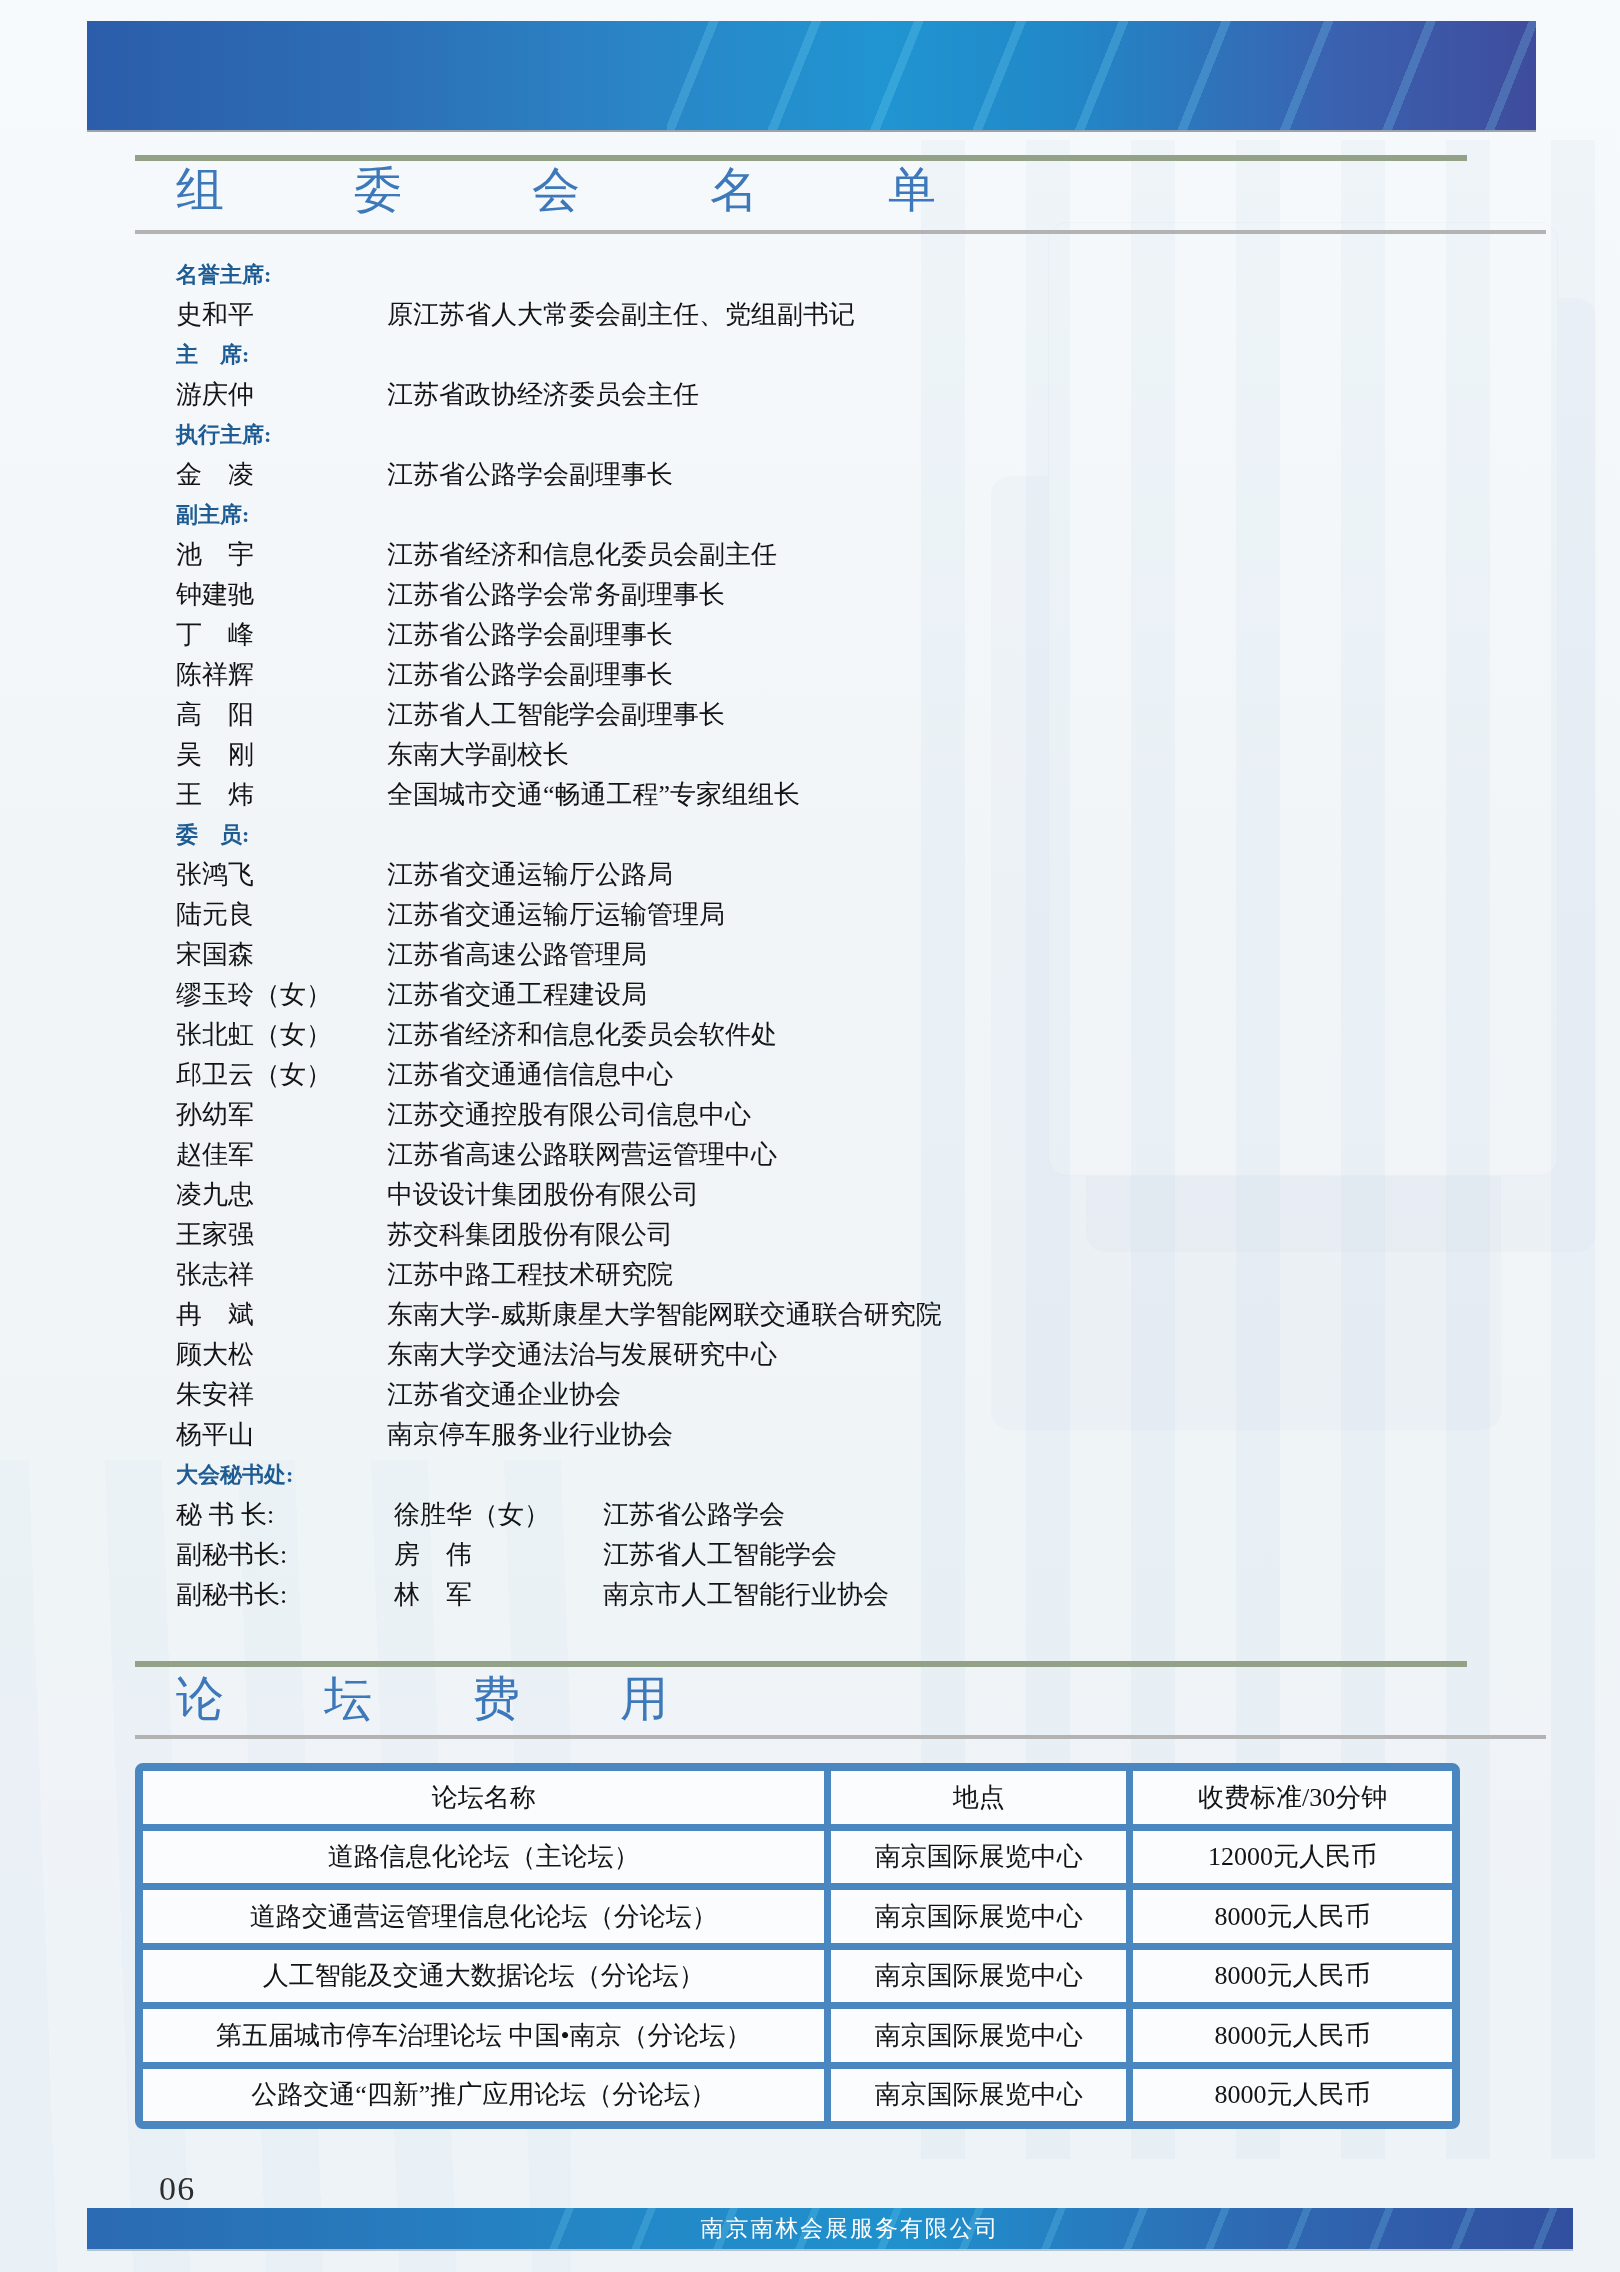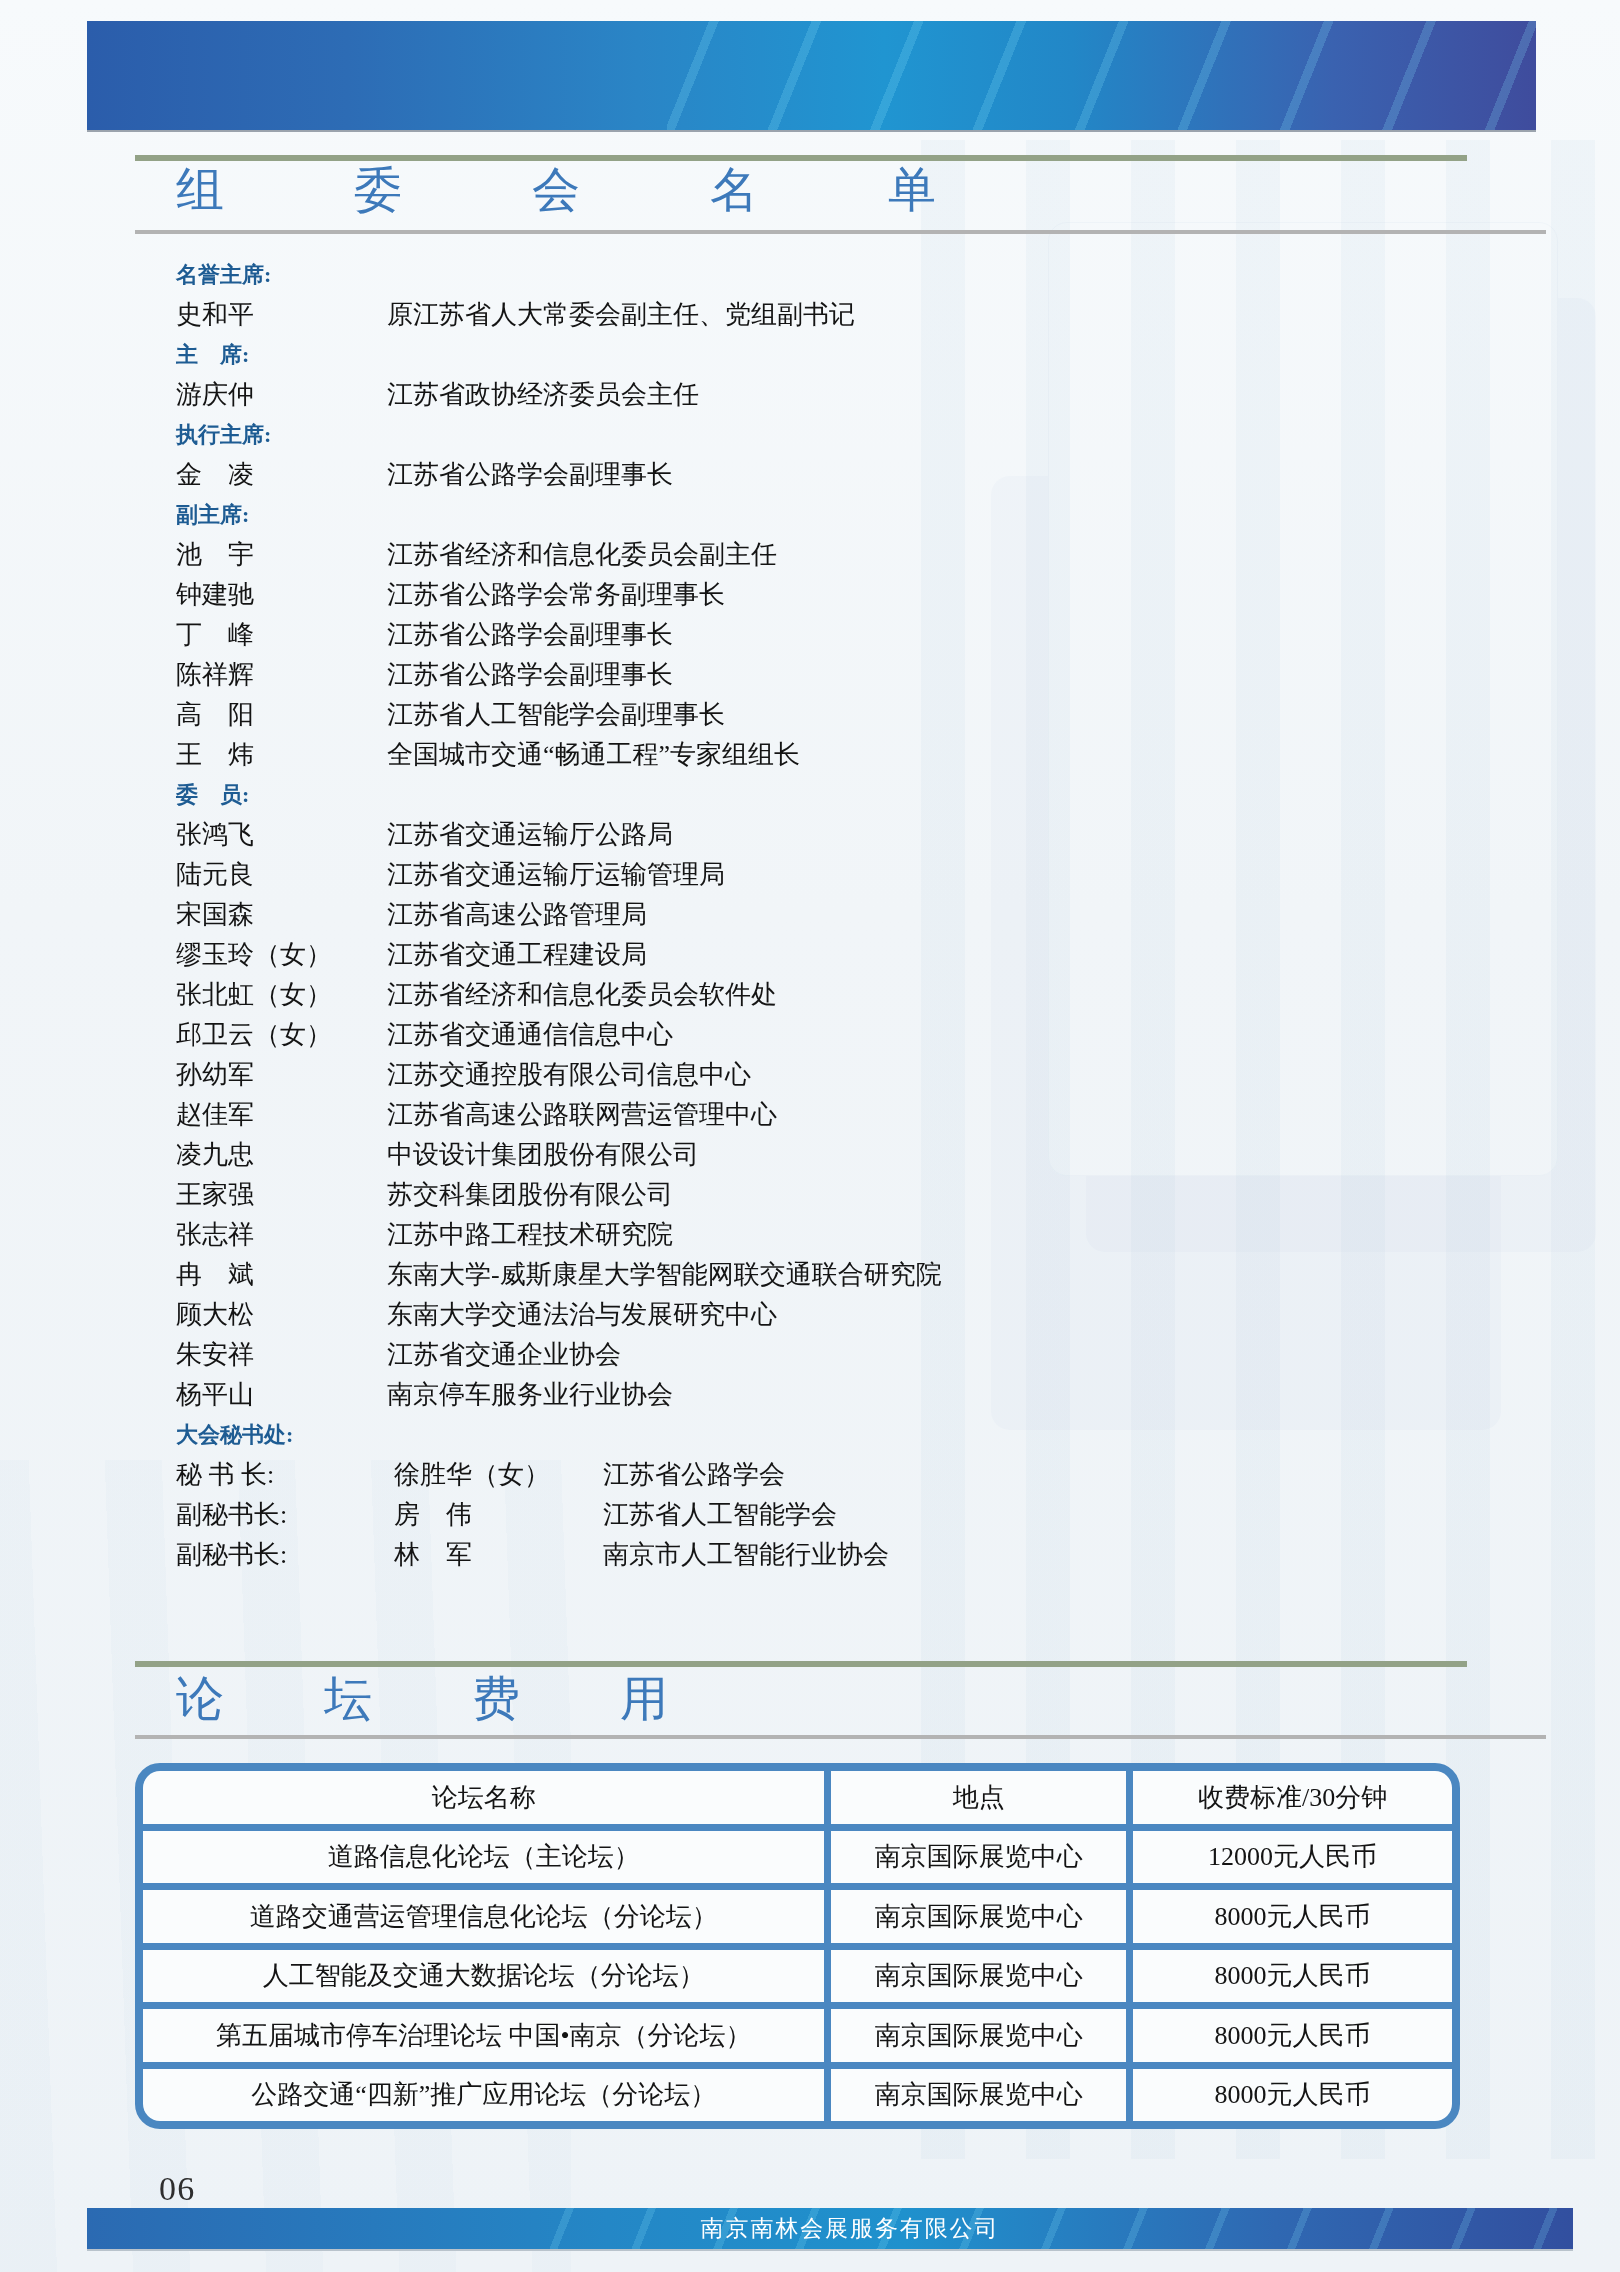--- a/index.html
+++ b/index.html
@@ -56,21 +56,21 @@
   .c-heading{font-size:22px;font-weight:600;color:#1e5c93;}
   .c-member,.c-secretariat{font-size:26px;color:#141414;}
   .col-name{left:0;}
   .col-desc{left:211px;}
   .col-sec-role{left:0;}
   .col-sec-name{left:218px;}
   .col-sec-org{left:427px;}
 
   #fees-table{
     position:absolute;left:135px;top:1763px;width:1325px;height:366px;
-    box-sizing:border-box;border:8.3px solid #4a87c1;border-radius:25px;
+    box-sizing:border-box;border:8.3px solid #4a87c1;border-radius:8px;
     background:#4a87c1;overflow:hidden;
     display:grid;grid-template-columns:1075fr 465fr 503fr;grid-template-rows:repeat(6,1fr);
     gap:7px;
   }
   .ft-cell{
     background:#fafcfd;display:flex;align-items:center;justify-content:center;
     font-size:26px;color:#141414;white-space:nowrap;overflow:hidden;
   }
 
   .page-number{
@@ -147,20 +147,24 @@
       </div>
       <div class="c-row c-member">
         <span class="col-name">陈祥辉</span>
         <span class="col-desc">江苏省公路学会副理事长</span>
       </div>
       <div class="c-row c-member">
         <span class="col-name">高　阳</span>
         <span class="col-desc">江苏省人工智能学会副理事长</span>
       </div>
       <div class="c-row c-member">
+        <span class="col-name">吴　刚</span>
+        <span class="col-desc">东南大学副校长</span>
+      </div>
+      <div class="c-row c-member">
         <span class="col-name">王　炜</span>
         <span class="col-desc">全国城市交通“畅通工程”专家组组长</span>
       </div>
       <div class="c-row c-heading">
         <span class="col-name">委　员:</span>
       </div>
       <div class="c-row c-member">
         <span class="col-name">张鸿飞</span>
         <span class="col-desc">江苏省交通运输厅公路局</span>
       </div>

